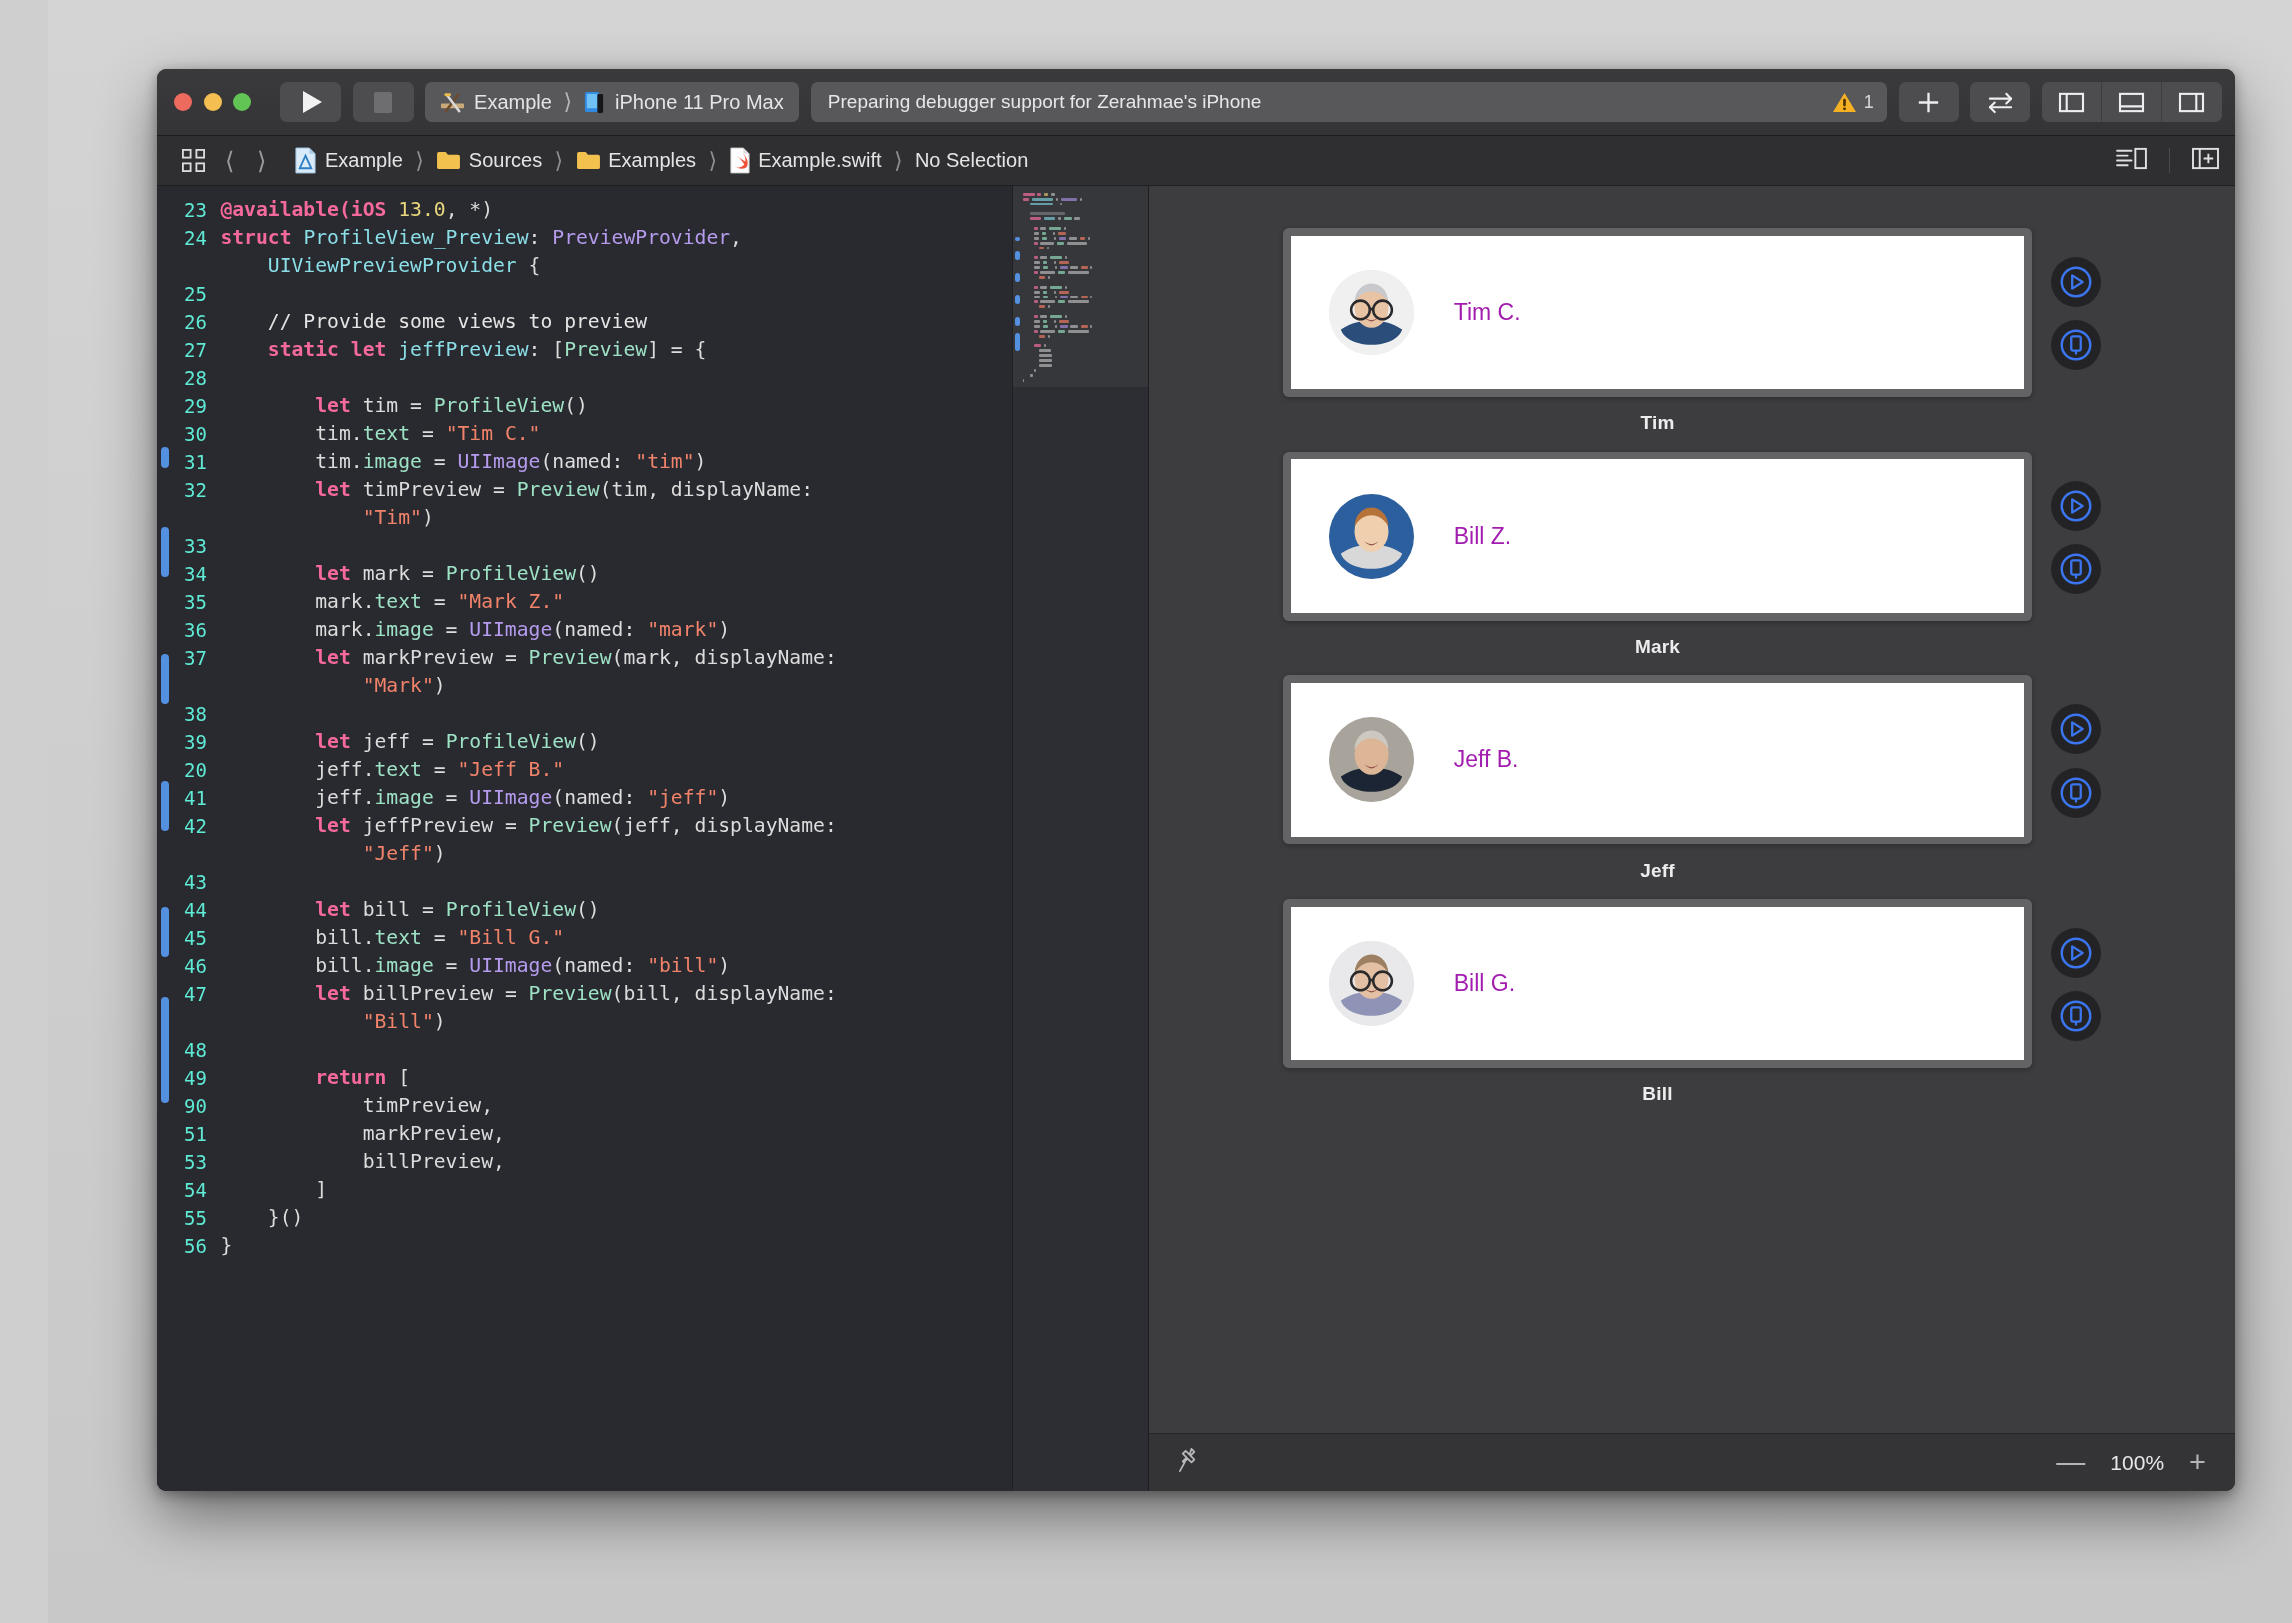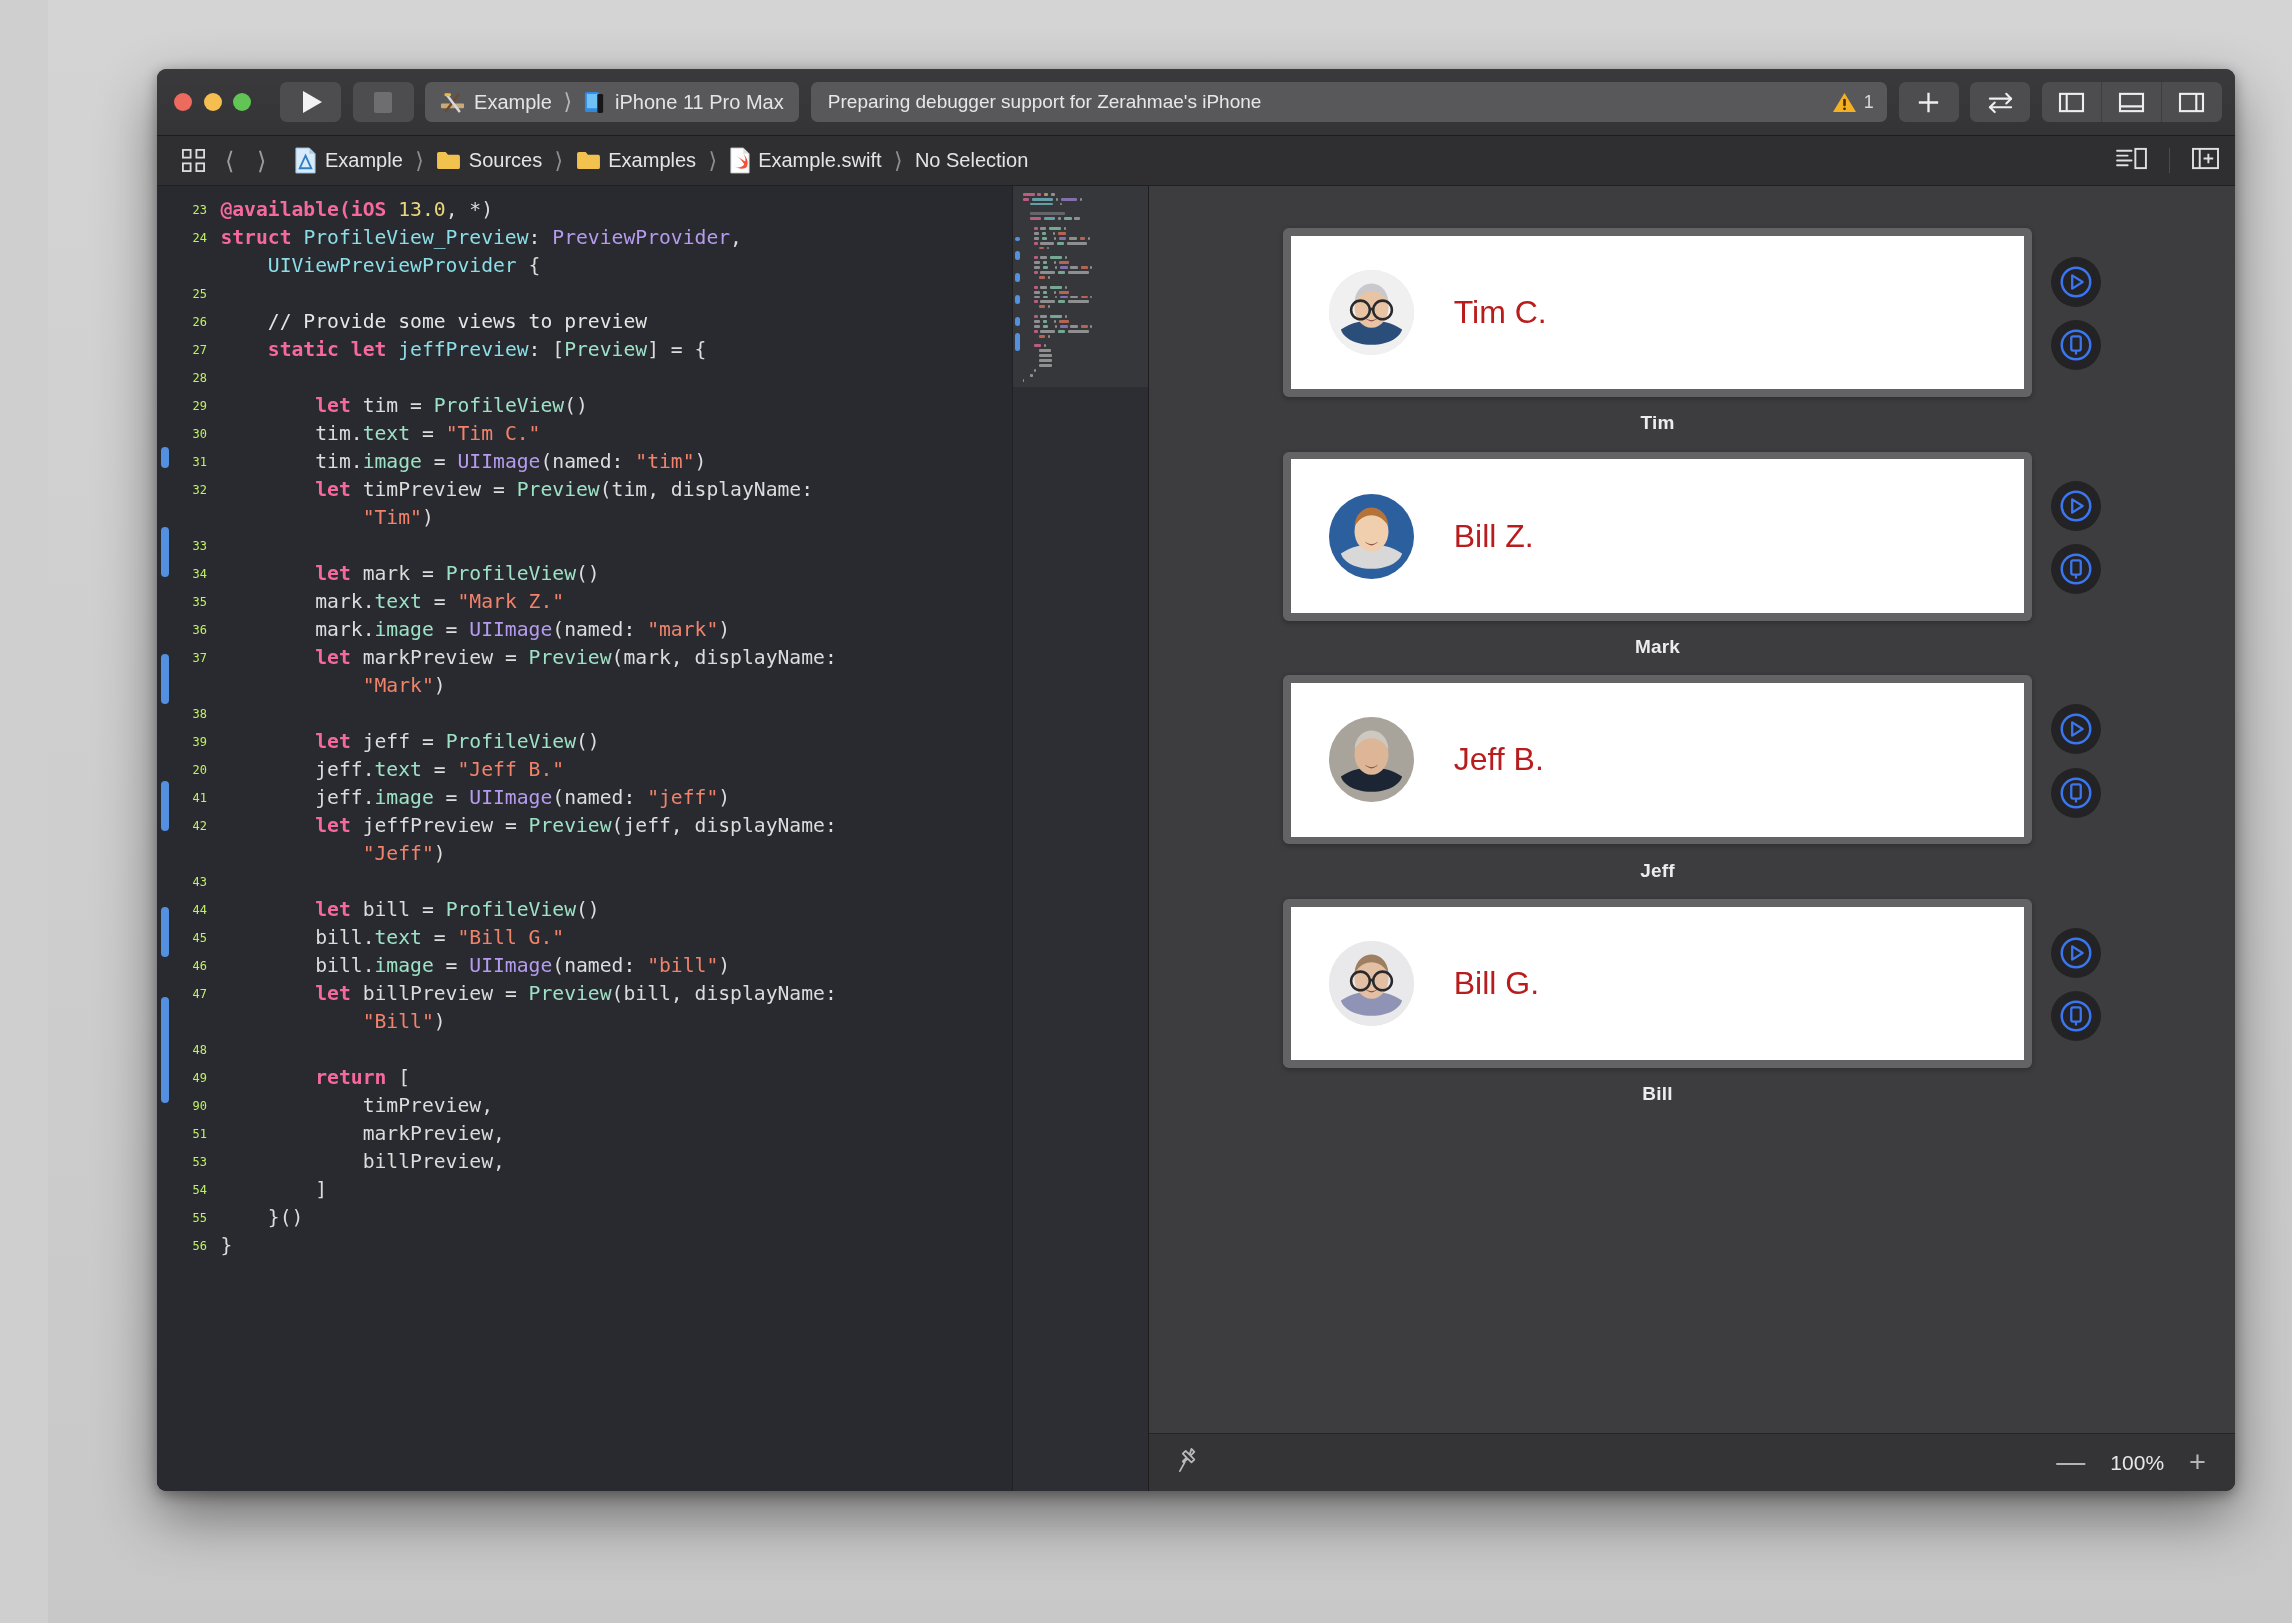--- a/index.html
+++ b/index.html
@@ -141,22 +141,22 @@
     flex: 1 1 auto; position: relative;
     font-family: "DejaVu Sans Mono", monospace;
     font-size: 19.7px;
     line-height: 28px;
     padding-top: 9.6px;
     overflow: hidden;
   }
   .cl { display: flex; height: 28px; white-space: pre; }
   .lnum {
     width: 50px; flex: 0 0 50px; text-align: right;
-    color: #bef264; padding-right: 13.4px;
-    font-size: 12px; line-height: 28px;
+    color: #5eead4; padding-right: 13.4px;
+    font-size: 19px; line-height: 28px;
   }
   .ctext { color: #dcdcdd; line-height: 28px; }
 
   .kw   { color: #f5699c; font-weight: bold; }
   .type { color: #8bdfe8; }
   .typ2 { color: #b69bee; }
   .fn   { color: #9ee2c6; }
   .prop { color: #9ee2c6; }
   .str  { color: #f2836b; }
   .num  { color: #e8d77c; }
@@ -205,21 +205,21 @@
     display: flex; align-items: center;
     padding-left: 38px; gap: 40px;
   }
   .avatar {
     width: 85px; height: 85px; border-radius: 50%;
     flex: 0 0 85px; overflow: hidden;
     background: #e6e6e6;
     position: relative;
   }
   .avatar svg { display:block; width:100%; height:100%; }
-  .pname { font-size: 32px; color: #b91c1c; font-family: "Liberation Sans", sans-serif; }
+  .pname { font-size: 23px; color: #a21caf; font-family: "Liberation Sans", sans-serif; }
   .preview-label {
     margin-top: 15.4px;
     font-size: 19px; font-weight: bold; color: #ededee;
     letter-spacing: 0.2px;
   }
   .pv-buttons { display: flex; flex-direction: column; gap: 13.4px; padding-top: 29px; }
   .circ-btn {
     width: 50px; height: 50px; border-radius: 50%;
     background: #232325;
     display:flex; align-items:center; justify-content:center;

